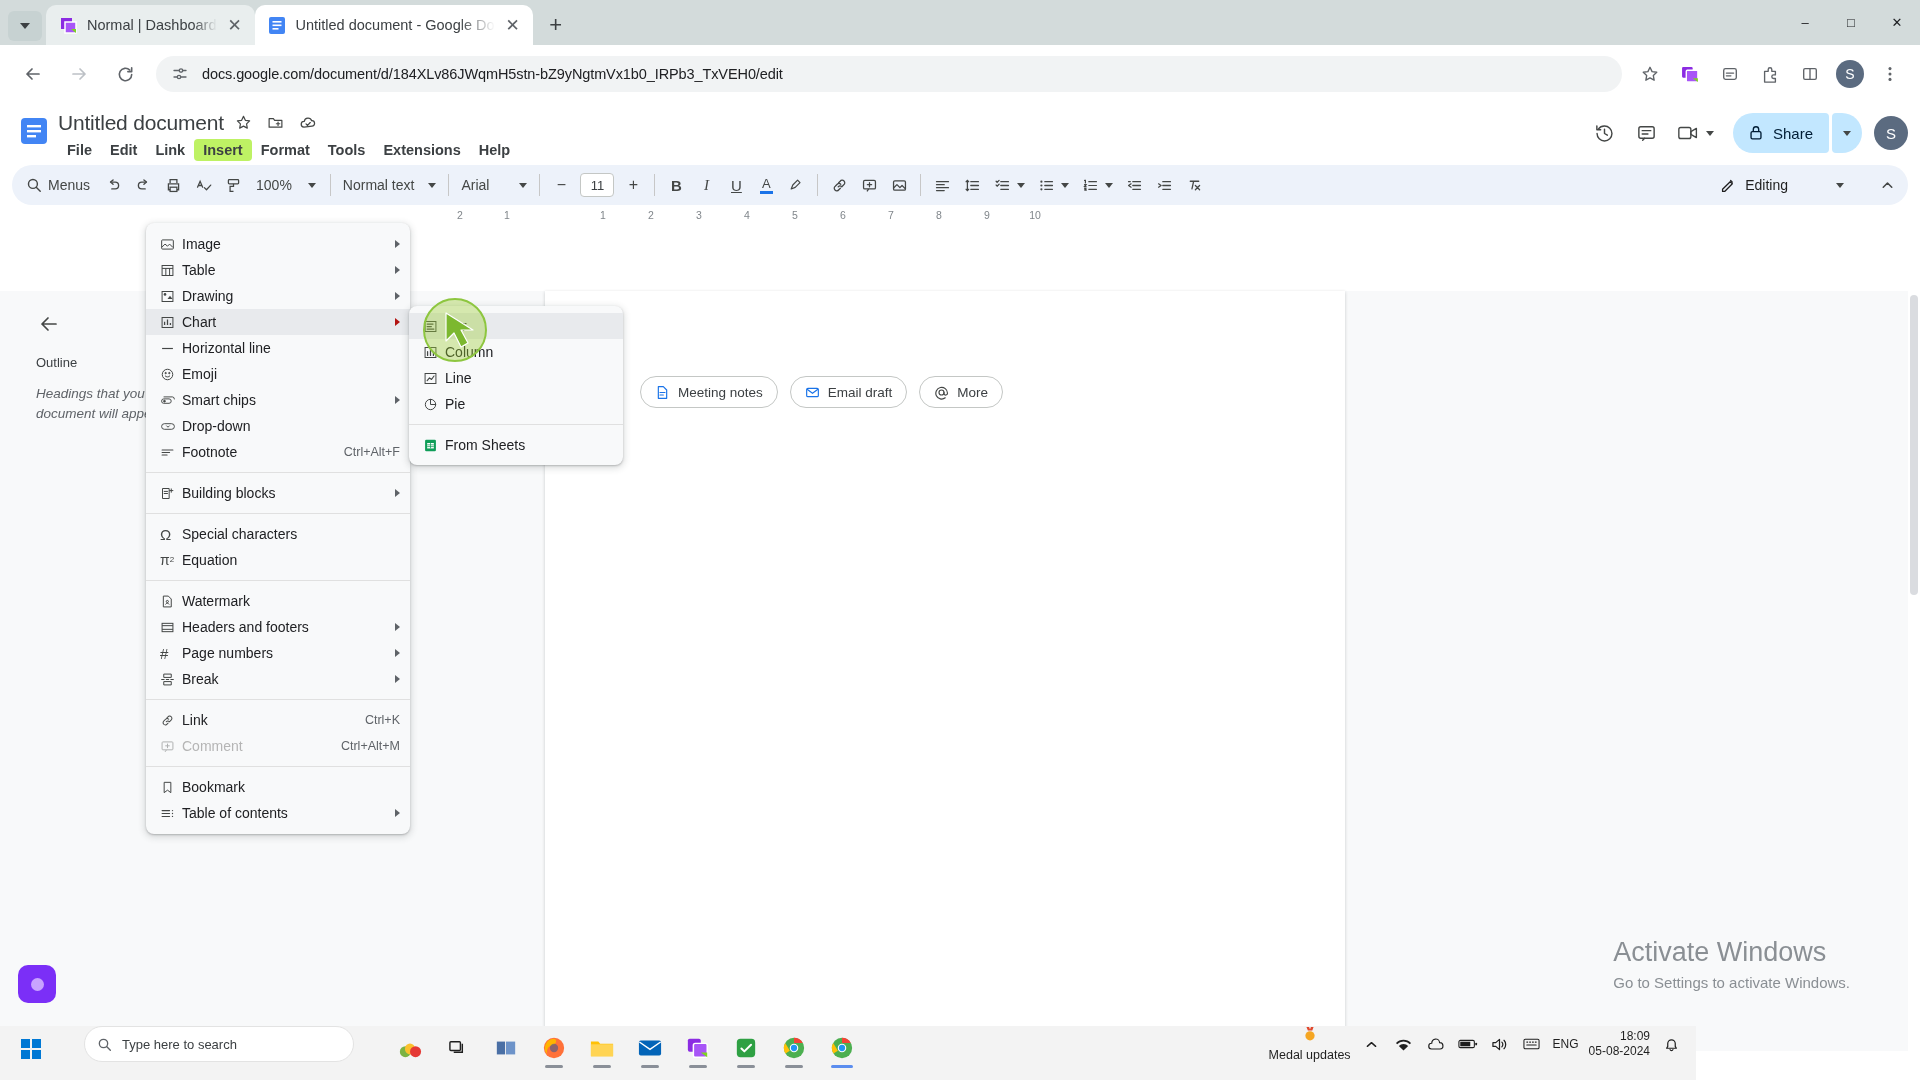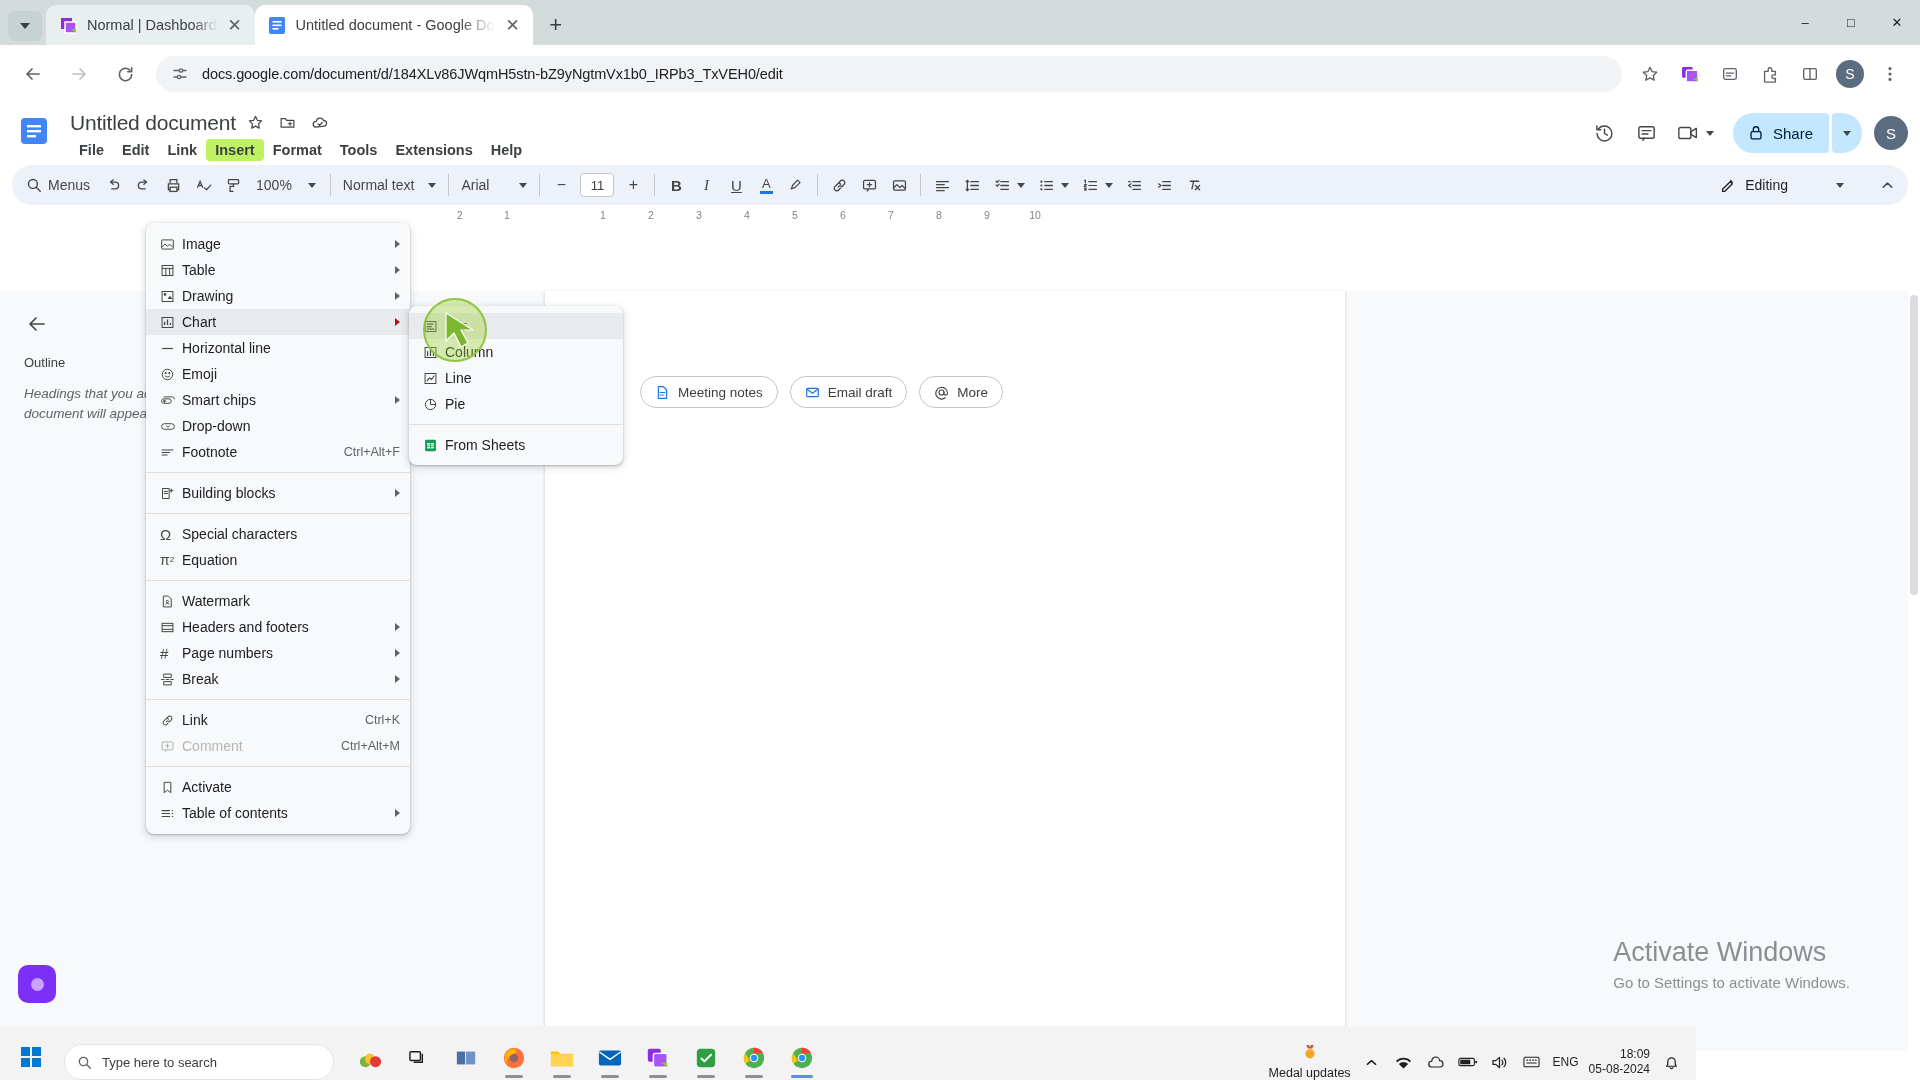--- a/index.html
+++ b/index.html
@@ -84,21 +84,21 @@
   }
 
   
   .docs-app { position:absolute; top:103px; left:0; width:1920px; height:948px;
               background:#fff; }
 
   .docs-header { height: 62px; position: relative; padding-left: 14px;
                  display: flex; }
   .docs-logo { width: 40px; height: 40px; margin-top: 8px; flex:0 0 40px;
                display:flex; align-items:center; justify-content:center; cursor:pointer;}
-  .docs-titleblock { margin-left: 16px; padding-top: 6px; }
+  .docs-titleblock { margin-left: 4px; padding-top: 6px; }
   .docs-title-row { display: flex; align-items: center; height: 27px; }
   .docs-title { font-size: 21px; color: #3c4043; letter-spacing:-.2px; cursor:text;}
   .title-icon { width: 24px; height: 24px; margin-left: 8px; display:flex;
                 align-items:center; justify-content:center; color:#444746;
                 cursor:pointer; }
   .docs-menubar { display: flex; align-items: center; height: 26px; margin-top: 1px; font-weight: bold;}
   .menu-item { font-size: 14.5px; color: #3c4043; padding: 3px 9px;
                border-radius: 4px; cursor: pointer; }
   .menu-item.active { background: #bef264; }
 
@@ -151,21 +151,21 @@
   
   .ruler { height: 20px; margin: 4px 0 0 0; position: relative;
            background:#fff; overflow:hidden; }
   .ruler-inner { position:absolute; left: 445px; top:0; width: 650px; height:20px; }
   .rnum { position:absolute; top:0px; font-size:10.5px; color:#80868b;
           transform: translateX(-50%); }
 
   
   .docs-body { position:absolute; top: 188px; left:0; width:1920px;
                bottom: 0; background:#f8f9fa; }
-  .outline-pane { position:absolute; left: 0; top: 0; width: 265px; padding: 16px 20px; }
+  .outline-pane { position:absolute; left: 12px; top: 0; width: 265px; padding: 16px 20px; }
   .back-arrow { width: 34px; height:34px; display:flex; align-items:center;
                 justify-content:center; color:#444746; cursor:pointer; }
   .outline-title { font-size: 13px; color:#3c4043; margin: 14px 0 14px 4px; }
   .outline-hint { font-size: 13.5px; color:#5f6368; font-style: italic;
                   line-height: 1.45; margin-left: 4px; }
 
   .page {
     position:absolute; left: 545px; top: 0; width: 800px; height: 800px;
     background:#fff; box-shadow: 0 1px 3px rgba(60,64,67,.25);
   }
@@ -222,21 +222,21 @@
   .cursor-ring {
     position:absolute; left: 423px; top: 195px; width: 64px; height: 64px;
     border-radius: 50%; background: rgba(154,205,50,.38);
     border: 2.5px solid #8dc63f; z-index: 60; pointer-events:none;
   }
   .cursor-arrow { position:absolute; left: 442px; top: 208px; z-index: 61;
                   pointer-events:none; }
 
   
   .taskbar { position:absolute; left:0; bottom:0; width:1696px; height:54px;
-             background:#f3f3f3; display:flex; align-items:flex-end; }
+             background:#f3f3f3; display:flex; align-items:flex-start;gap:20px; }
   .start-btn { width: 46px; height:46px; display:flex; align-items:center;
                justify-content:center; margin-left: 8px; cursor:pointer; }
   .tb-search { width: 270px; height: 36px; background:#fff; border-radius:18px;
                display:flex; align-items:center; padding: 0 12px; gap:10px;
                margin-left: 10px; cursor:text; border:1px solid #e3e3e3;}
   .tb-search span { font-size: 13px; color:#3c4043; }
   .tbicons { display:flex; align-items:center; gap: 4px; margin-left: 14px; }
   .tbapp { width: 44px; height:44px; display:flex; align-items:center;
            justify-content:center; border-radius:6px; cursor:pointer;
            position:relative; }
@@ -869,21 +869,21 @@
     </div>
 
     <div class="msep"></div>
 
     <div class="mrow">
       <span class="micon">
         <svg width="15" height="15" viewBox="0 0 18 18" fill="none" stroke="currentColor" stroke-width="1.2">
           <path d="M5 2.8h8v12.4l-4-3-4 3z" stroke-linejoin="round"></path>
         </svg>
       </span>
-      <span class="mlabel">Activate</span>
+      <span class="mlabel">Bookmark</span>
     </div>
 
     <div class="mrow">
       <span class="micon">
         <svg width="15" height="15" viewBox="0 0 18 18" stroke="currentColor" stroke-width="1.3" stroke-linecap="round">
           <path d="M2.5 5.5h9M2.5 9h9M2.5 12.5h9"></path>
           <circle cx="15" cy="5.5" r=".8" stroke="none" fill="currentColor"></circle>
           <circle cx="15" cy="9" r=".8" stroke="none" fill="currentColor"></circle>
           <circle cx="15" cy="12.5" r=".8" stroke="none" fill="currentColor"></circle>
         </svg>

